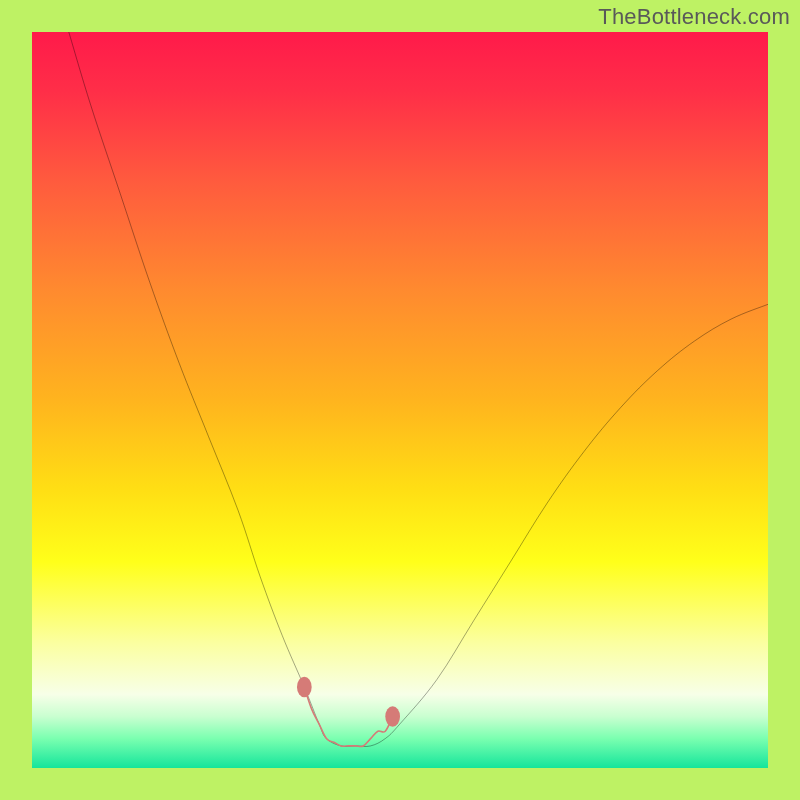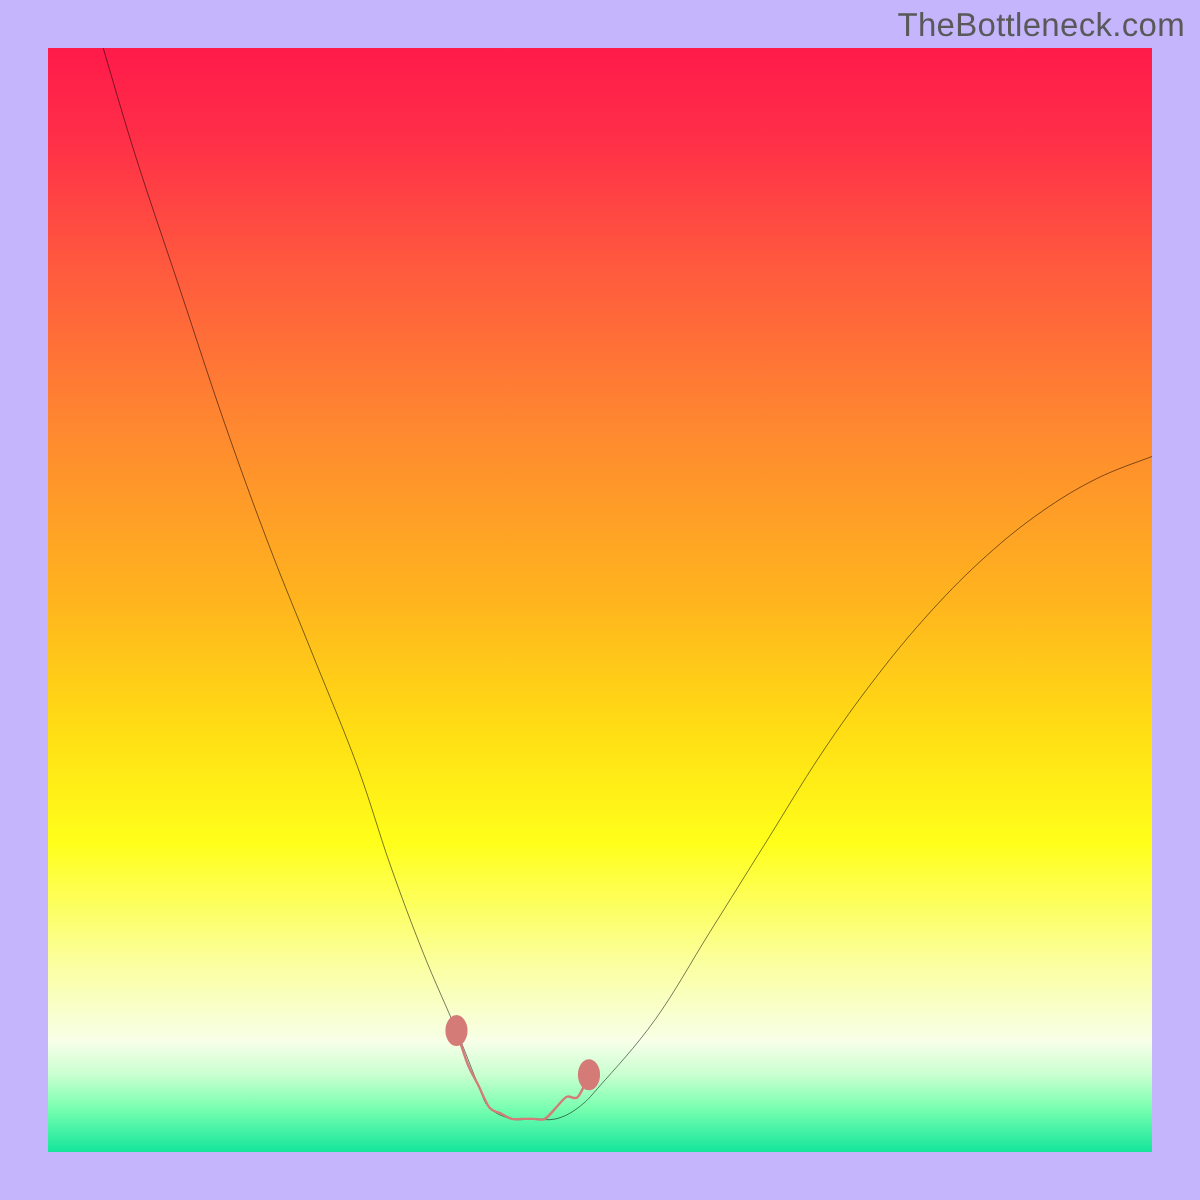--- a/index.html
+++ b/index.html
@@ -8,21 +8,21 @@
     width: 800px;
     height: 800px;
     background: #000;
     overflow: hidden;
     font-family: Arial, Helvetica, sans-serif;
   }
   .frame {
     position: relative;
     width: 800px;
     height: 800px;
-    background: #c4b5fd;
+    background: #bef264;
   }
   .watermark {
     position: absolute;
     top: 4px;
     right: 10px;
     color: #595959;
     font-size: 22px;
     font-weight: 400;
     letter-spacing: 0.2px;
     z-index: 10;

